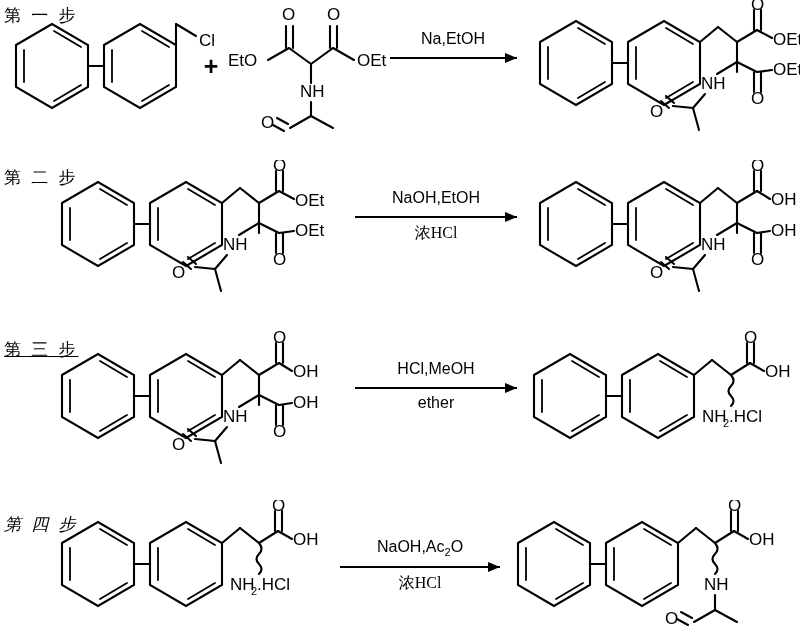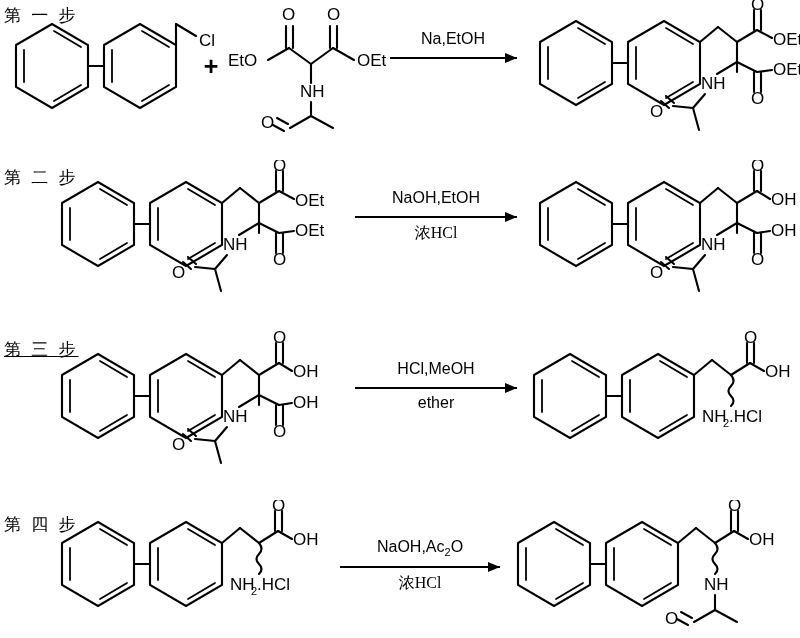--- a/index.html
+++ b/index.html
@@ -322,21 +322,21 @@
 
         <path class="bond" d="M731,45 q5,6 0,11 q-5,5 0,10 q5,5 0,10" fill="none"></path>
         <text class="atom" x="702" y="88">NH</text>
         <text class="atom atom-sub" x="723" y="94">2</text>
         <text class="atom" x="729" y="88">.HCl</text>
       </g>
     </svg>
   </div>
 
   <div class="step" style="top:500px;height:138px;">
-    <div class="step-label" style="left:4px;top:13px;">第 四 步</div>
+    <div class="step-label" style="left:4px;top:13px;font-style:italic;">第 四 步</div>
 
     <svg class="rxn-svg" width="800" height="138" viewBox="0 0 800 138">
 
       <g>
         <polygon class="bond" points="62,43 98,22 134,43 134,85 98,106 62,85" fill="none"></polygon>
         <line class="bond-thin" x1="70" y1="48" x2="70" y2="80"></line>
         <line class="bond-thin" x1="100" y1="29" x2="127" y2="45"></line>
         <line class="bond-thin" x1="127" y1="83" x2="100" y2="99"></line>
         <line class="bond" x1="134" y1="64" x2="150" y2="64"></line>
         <polygon class="bond" points="150,43 186,22 222,43 222,85 186,106 150,85" fill="none"></polygon>

